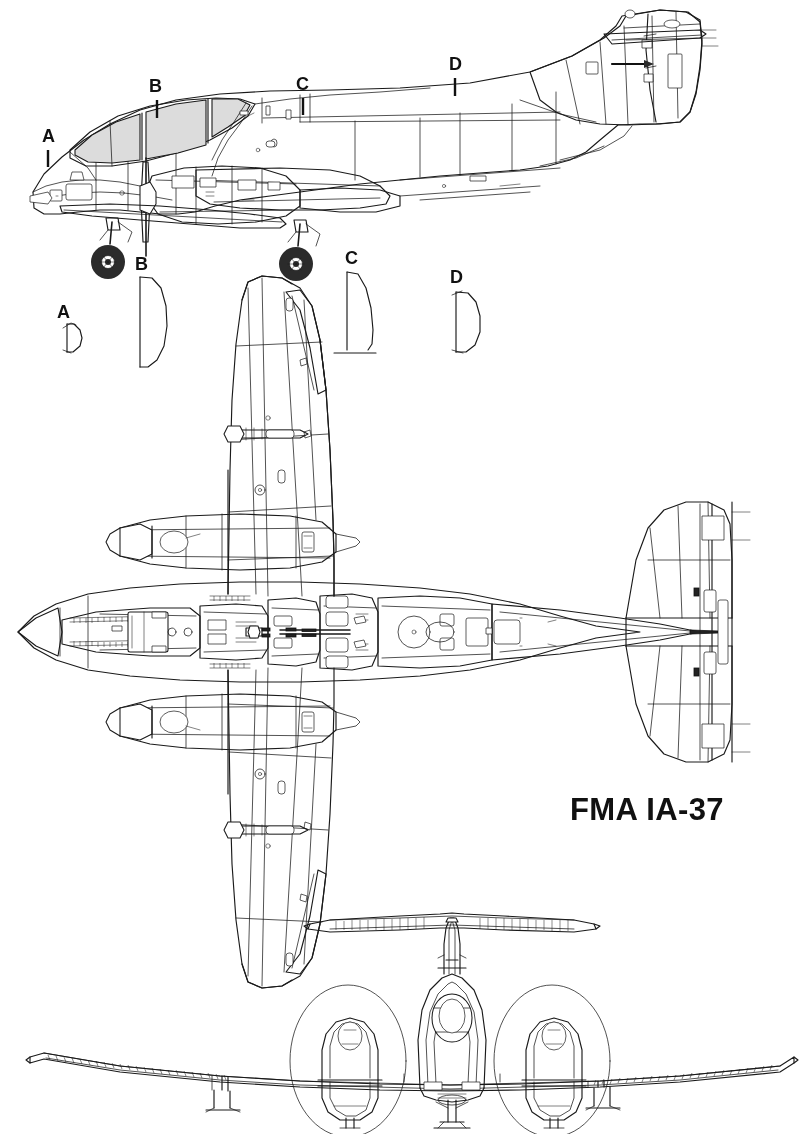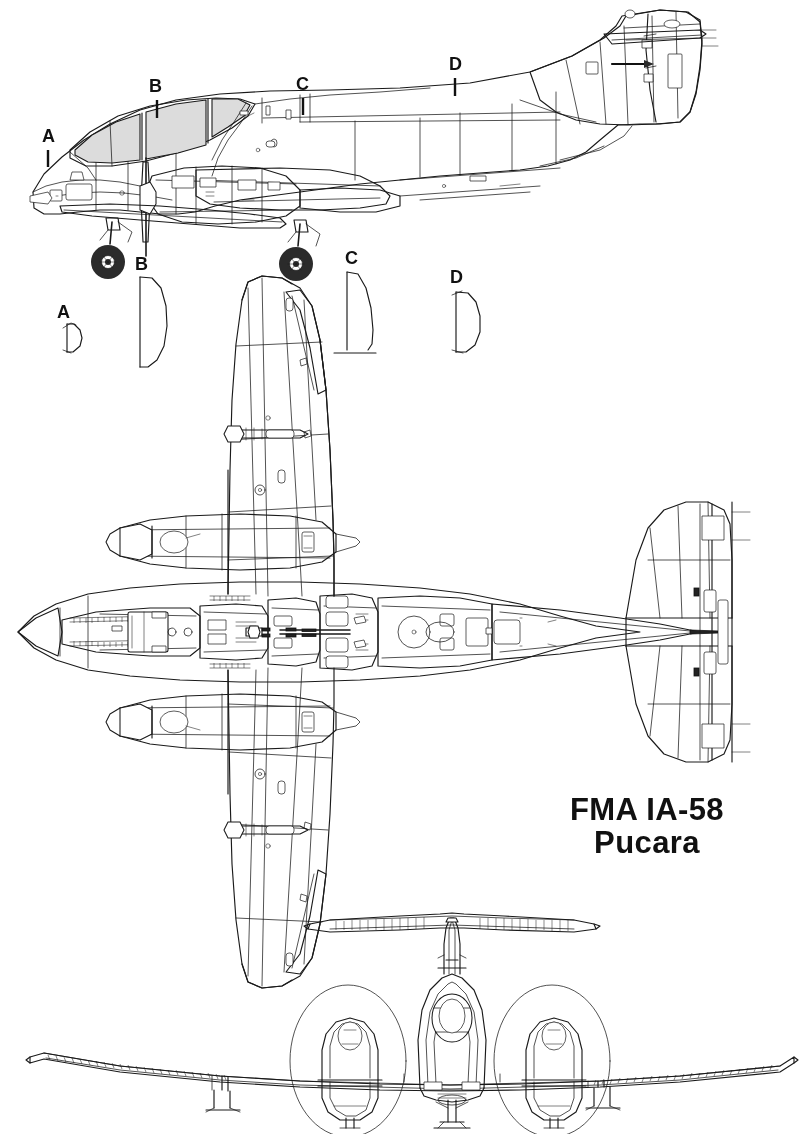--- a/index.html
+++ b/index.html
@@ -634,15 +634,14 @@
       <path class="lnH" d="M438,1098 L466,1098"></path>
     </g>
 
     <path class="lnT" d="M404,1082 L404,1074 M500,1082 L500,1074"></path>
   </g>
 
 </svg>
 </div>
 
 <div id="title-block">
-  <div class="t1">FMA IA-58</div>
-  <div class="t2">Pucara</div>
+  <div class="t1">FMA IA-37</div>
 </div>
 
 </body></html>

